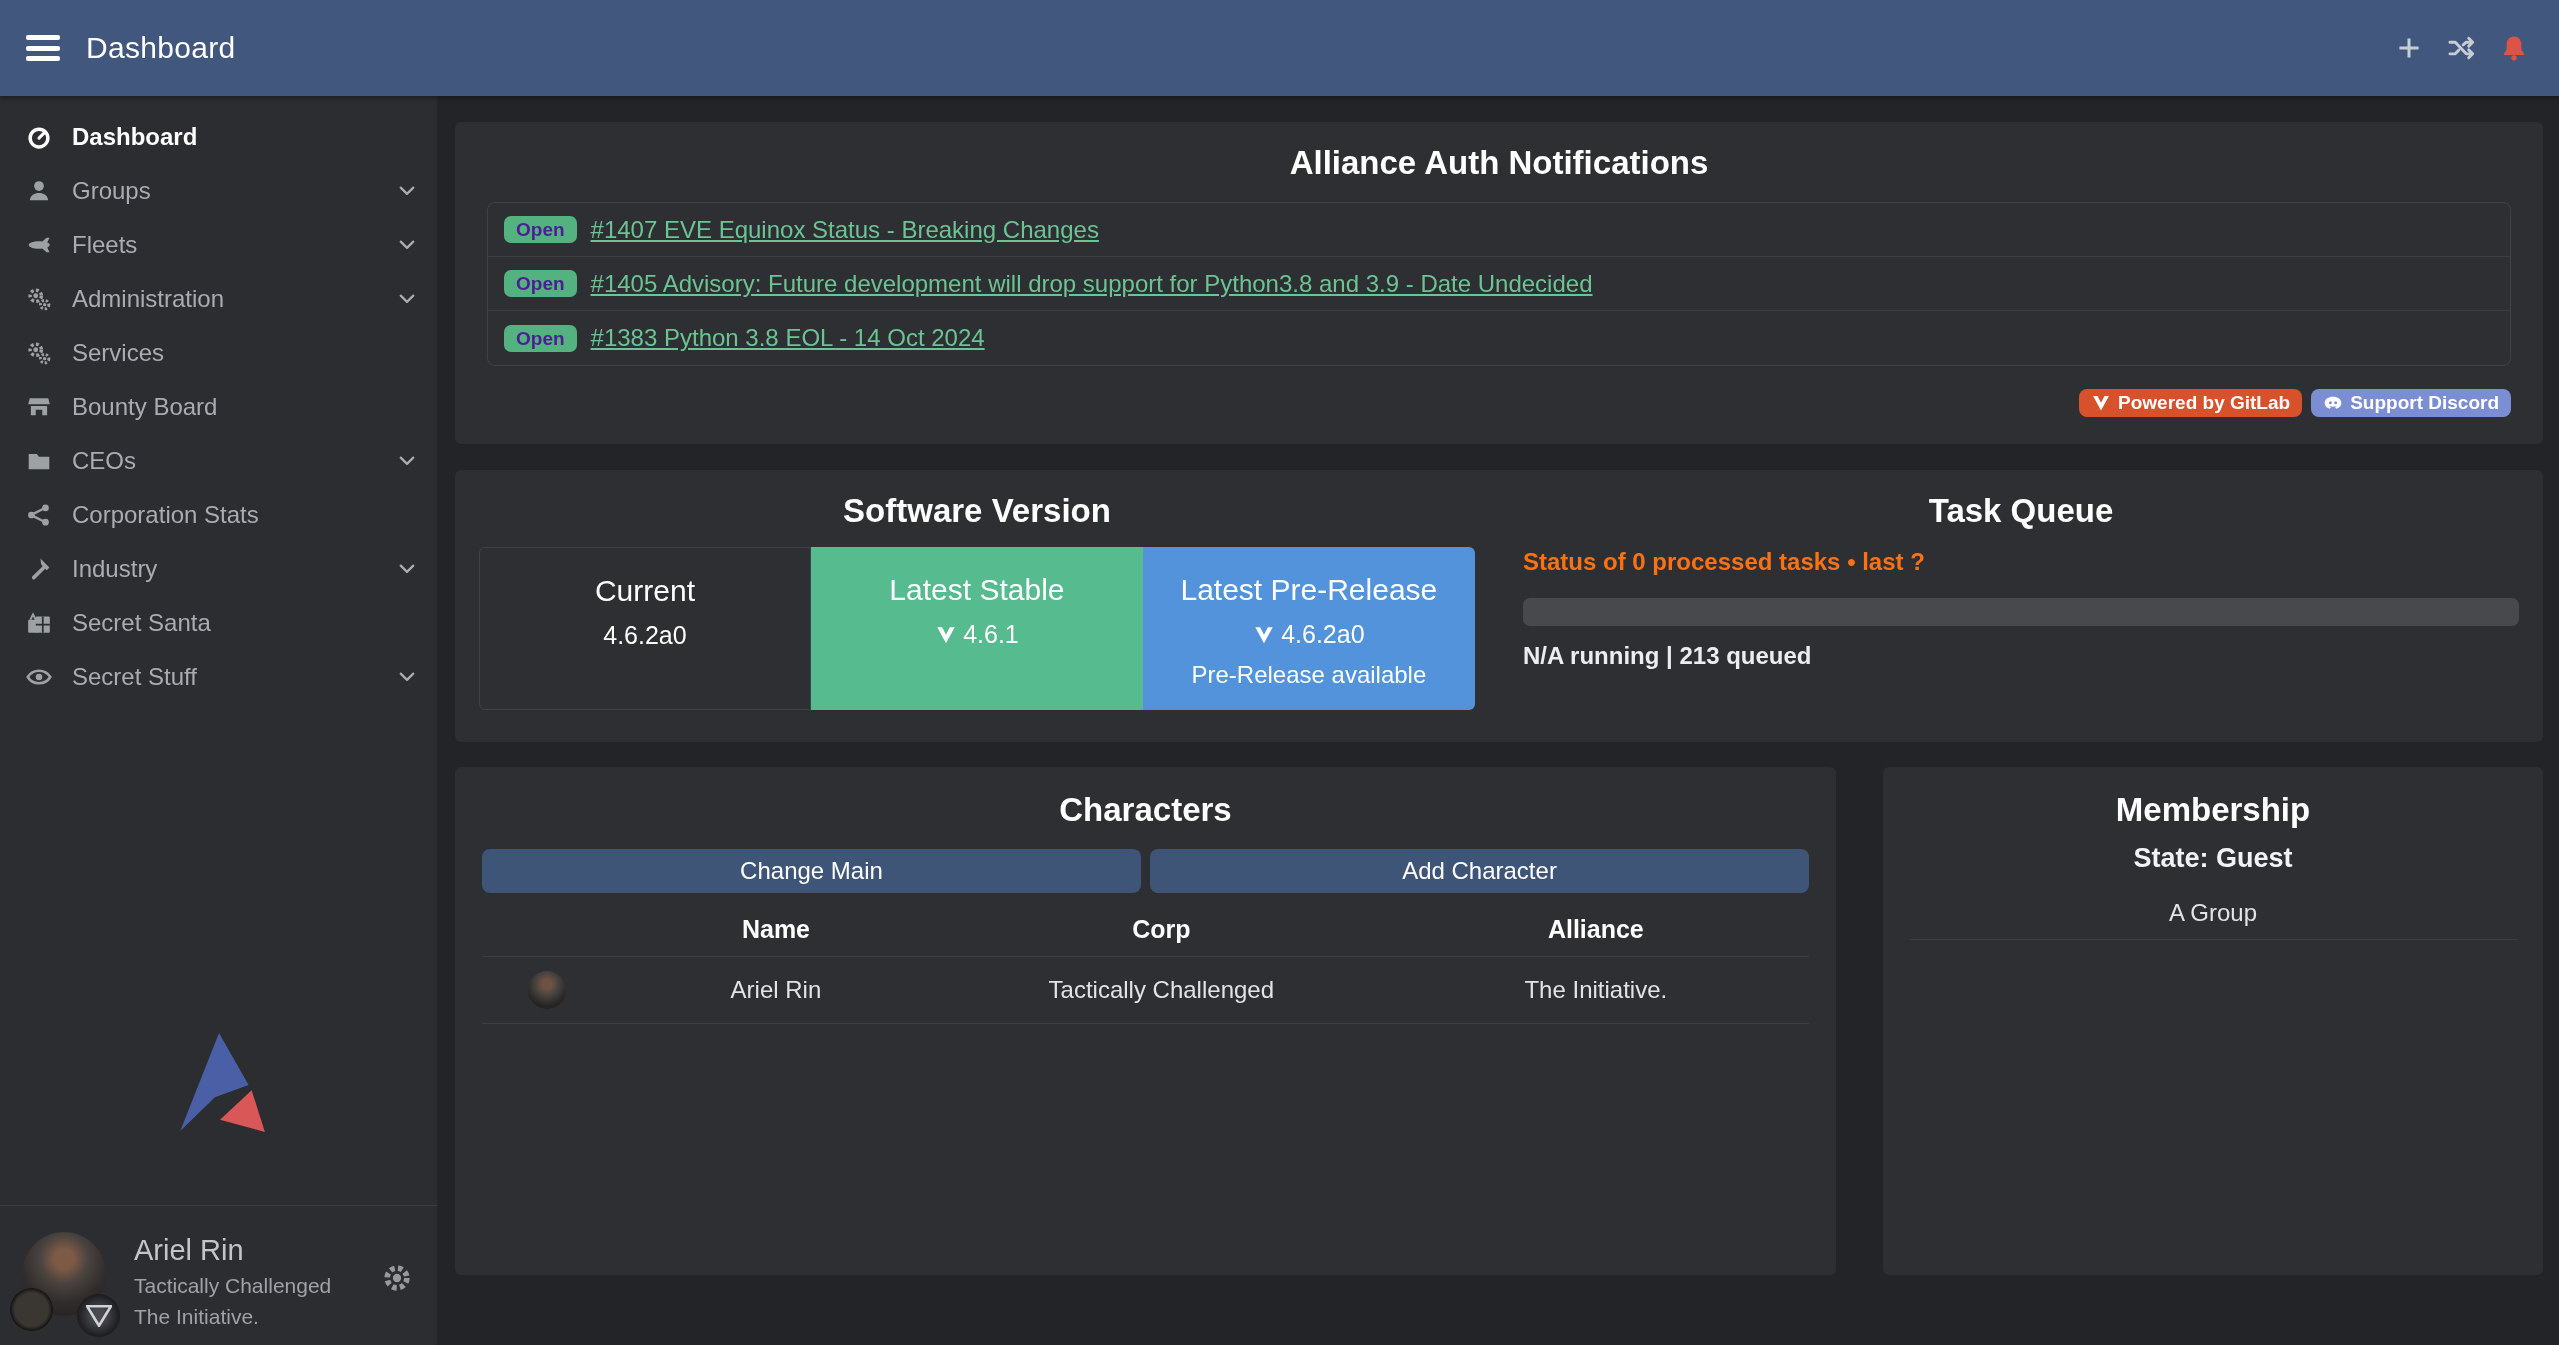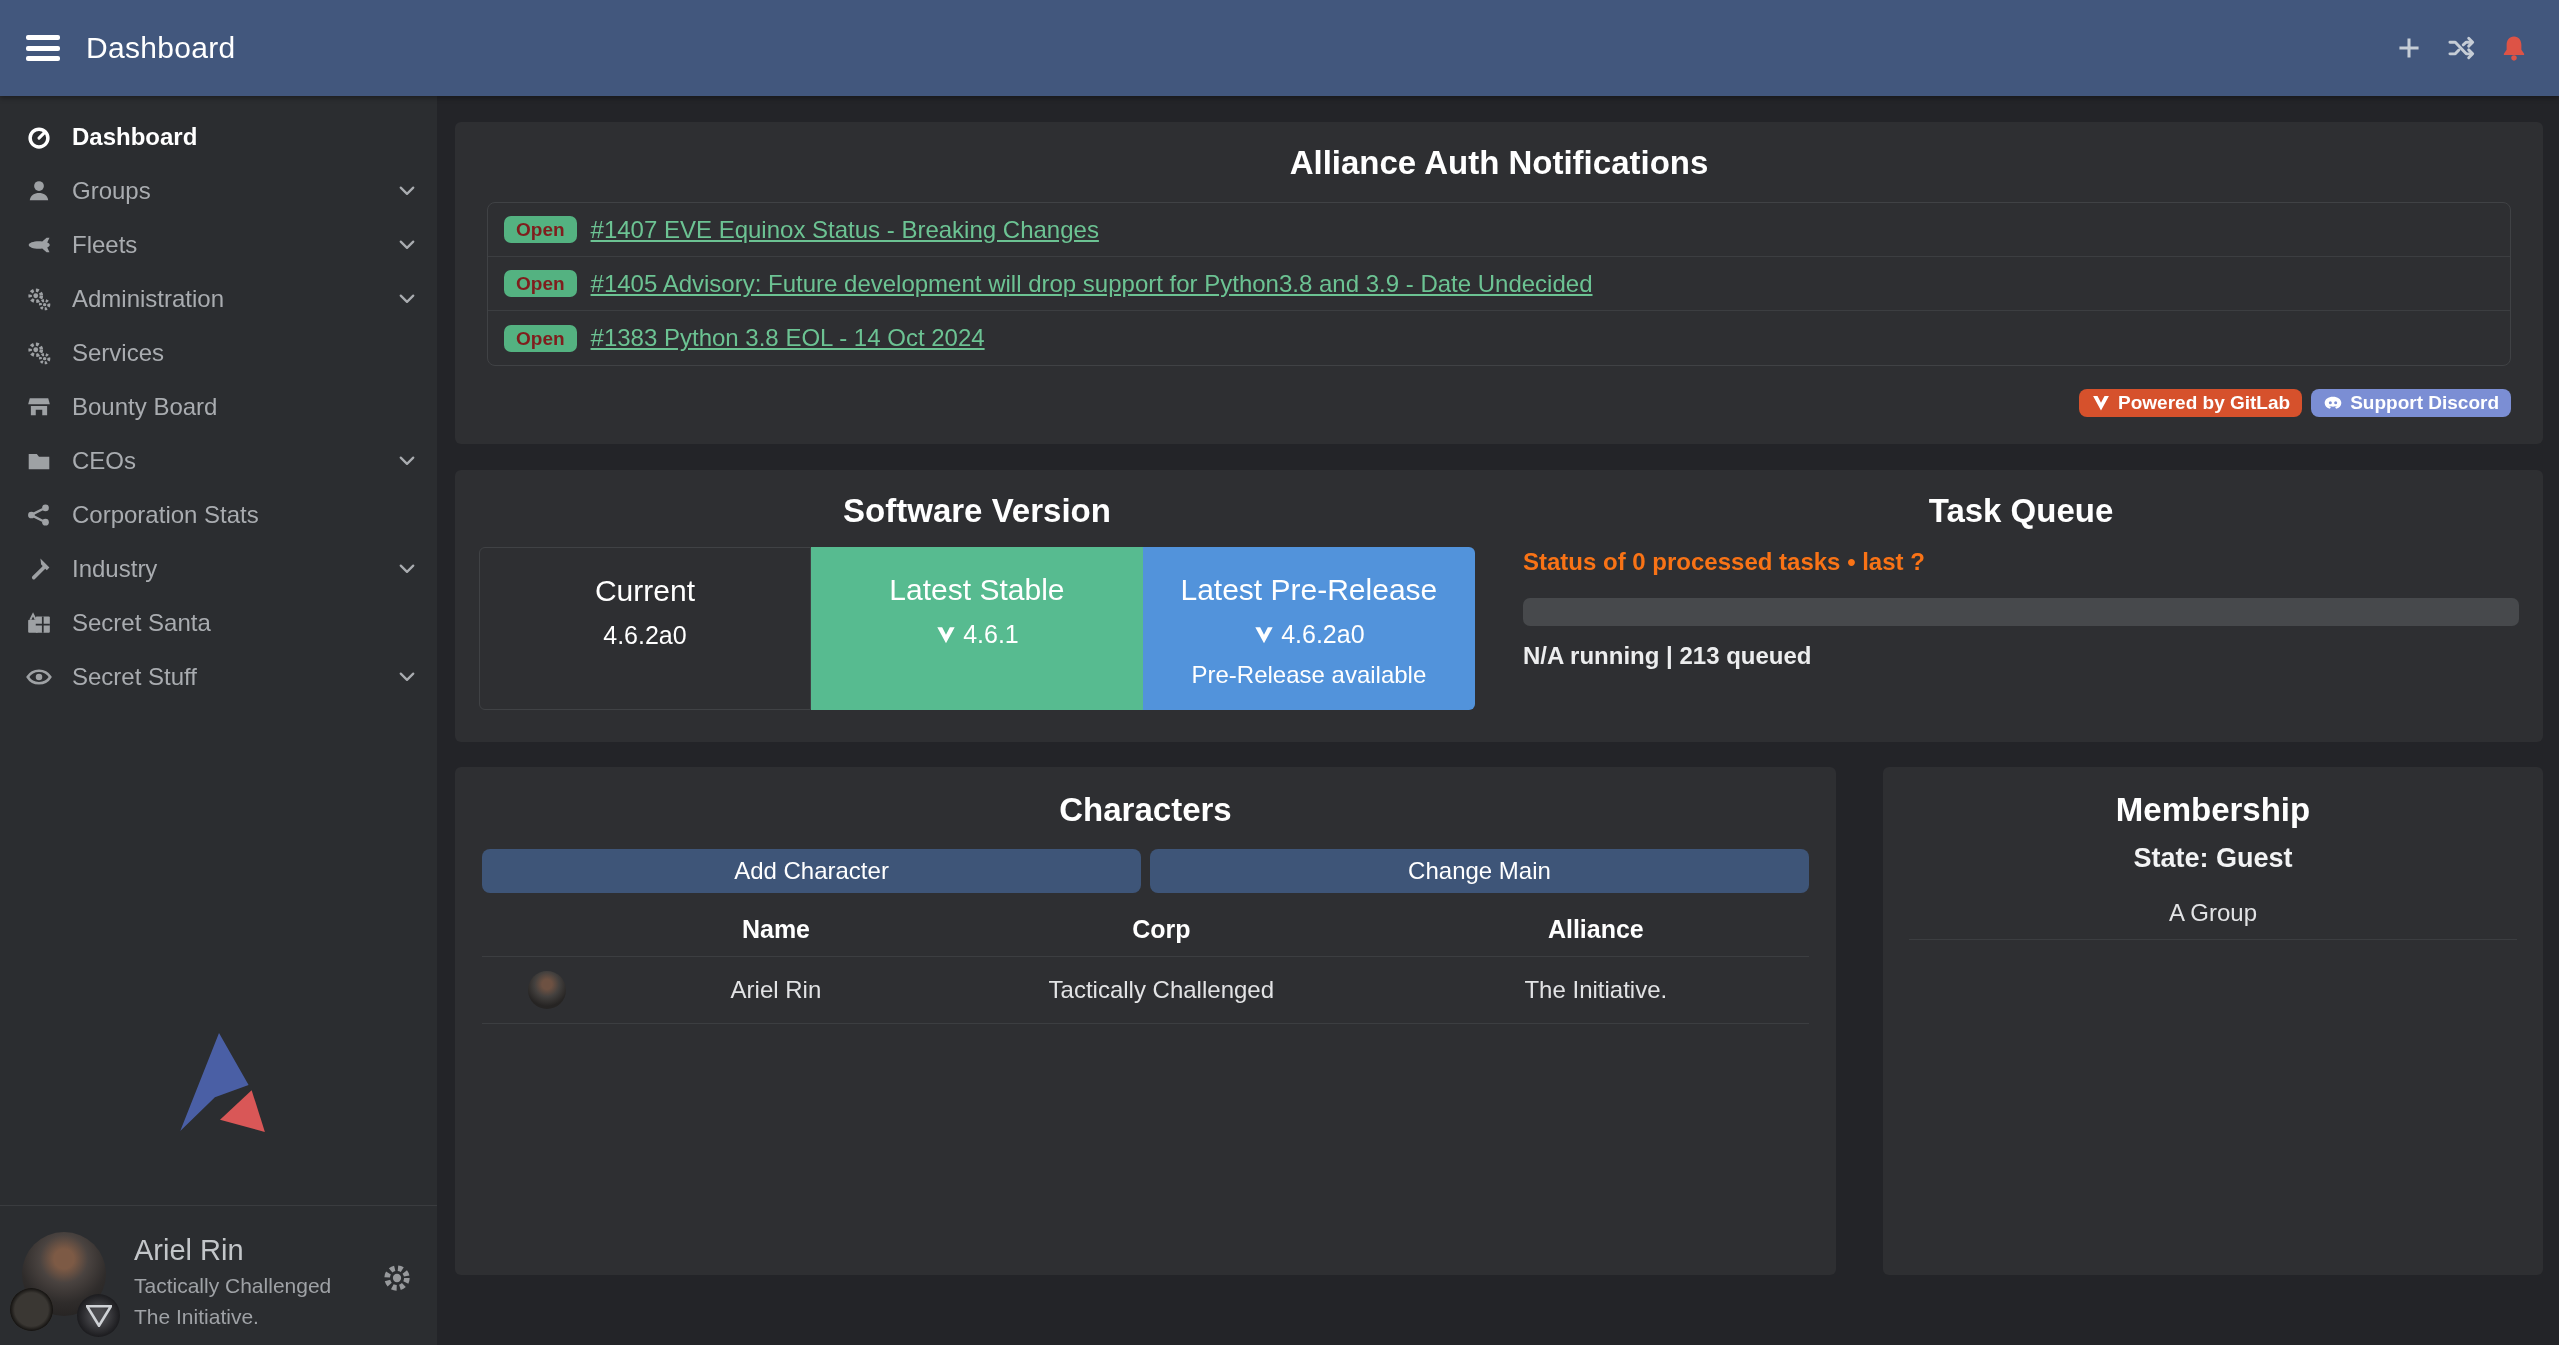--- a/index.html
+++ b/index.html
@@ -67,21 +67,21 @@
   .main { position:absolute; top:96px; left:437px; width:2122px; height:1249px; padding:26px 16px 0 18px; }
   .panel { background:#2E2F32; border-radius:6px; }
   .panel-title { text-align:center; font-size:33px; color:#FFFFFF; }
 
   
   .notif-panel { height:322px; padding:22px 32px 0; }
   .notif-list { margin-top:20px; border:1px solid #404245; border-radius:8px; overflow:hidden; }
   .notif-row { height:54px; display:flex; align-items:center; padding:0 16px; border-bottom:1px solid #3C3E41; }
   .notif-row:last-child { border-bottom:none; }
   .badge-open {
-    background:#54B281; color:#7f1d1d; font-size:19px; font-weight:bold;
+    background:#54B281; color:#4c1d95; font-size:19px; font-weight:bold;
     padding:4px 12px; border-radius:7px; line-height:1;
   }
   .notif-link { margin-left:14px; font-size:24px; color:#6CC393; text-decoration:underline; cursor:pointer; }
   .notif-badges { display:flex; justify-content:flex-end; gap:9px; margin-top:23px; }
   .pill { display:flex; align-items:center; gap:7px; height:28px; padding:0 12px; border-radius:8px; color:#FFFFFF; font-size:19px; font-weight:bold; cursor:pointer; }
   .pill svg { width:20px; height:20px; }
   .pill.gitlab { background:#D6512C; }
   .pill.discord { background:#7B8ED4; }
 
   
@@ -463,22 +463,22 @@
         <div class="tq-fill" style="width: 0%;"></div>
       </div>
       <div class="tq-queue">N/A running | 213 queued</div>
     </div>
   </section>
 
   <div class="row3">
     <section class="panel chars-panel">
       <h2 class="panel-title">Characters</h2>
       <div class="char-btns">
+        <button class="btn-blue">Change Main</button>
         <button class="btn-blue">Add Character</button>
-        <button class="btn-blue">Change Main</button>
       </div>
       <div class="char-grid char-head">
         <span></span>
         <span>Name</span>
         <span>Corp</span>
         <span>Alliance</span>
       </div>
       <div class="char-grid char-row">
         <span class="char-portrait"></span>
         <span>Ariel Rin</span>

